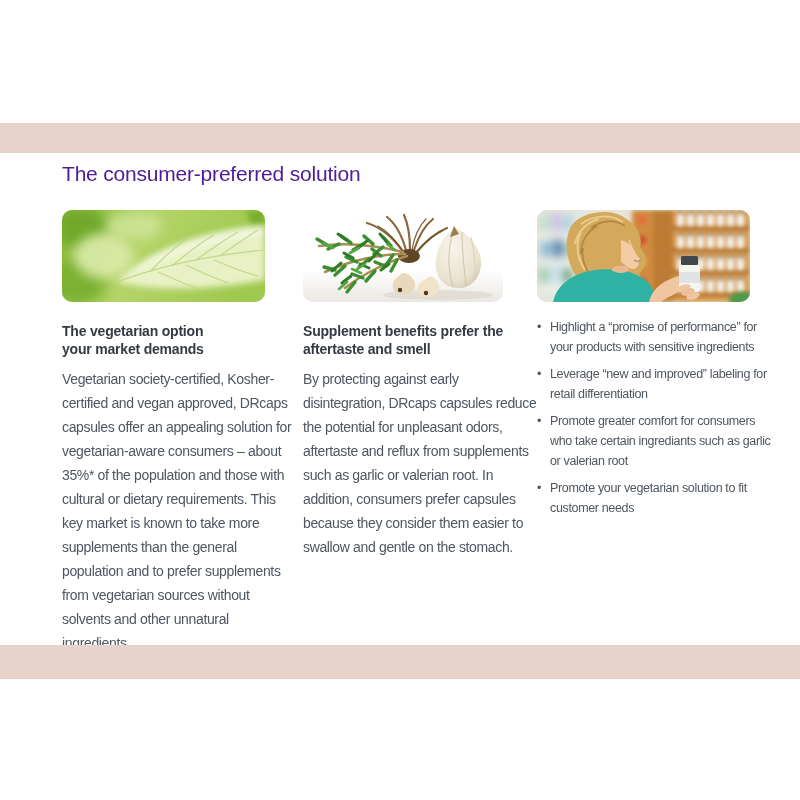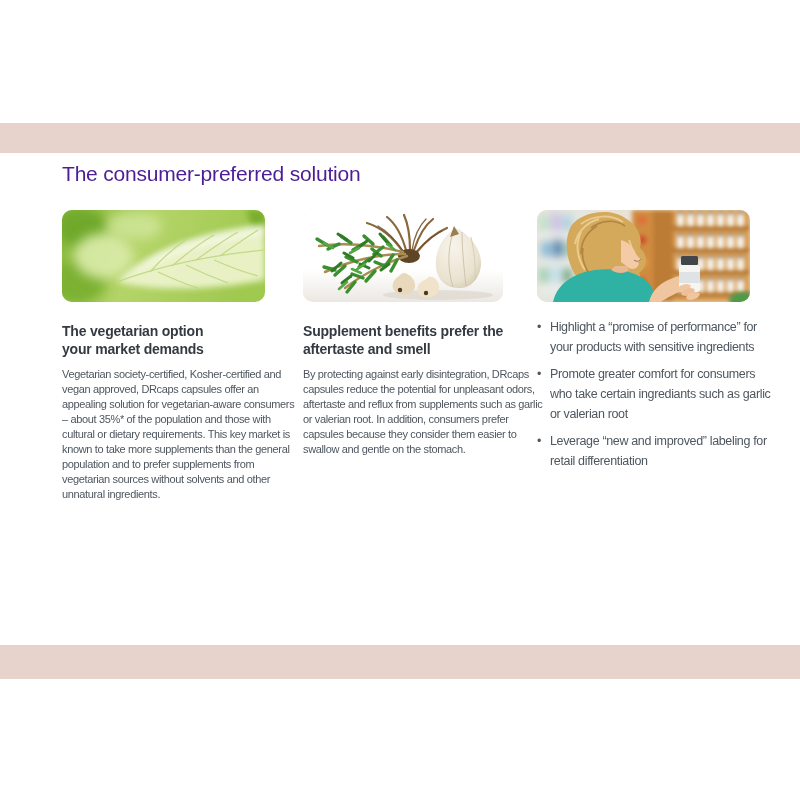--- a/index.html
+++ b/index.html
@@ -33,22 +33,22 @@
   .photo.p3 { width: 213px; }
   .photo svg { display: block; width: 100%; height: 100%; }
   .col-heading {
     margin: 20px 0 0 0;
     font-size: 14px; font-weight: bold; color: #343a42;
     line-height: 18px; letter-spacing: -0.2px;
     white-space: pre-line;
   }
   .col-body {
     margin: 9px 0 0 0;
-    font-size: 11px; color: #4e565f;
-    line-height: 15px; letter-spacing: -0.35px;
+    font-size: 14px; color: #4e565f;
+    line-height: 24px; letter-spacing: -0.35px;
   }
   ul.bullets {
     margin: 15px 0 0 0; padding: 0; list-style: none;
     font-size: 12.5px; color: #4e565f;
     line-height: 20px; letter-spacing: -0.35px;
   }
   ul.bullets li { position: relative; padding-left: 13px; margin-bottom: 7px; }
   ul.bullets li::before { content: "\2022"; position: absolute; left: 0; color: #4e565f; }
 </style>
 </head>
@@ -327,18 +327,19 @@
       <rect x="144" y="46" width="17" height="9" rx="1.5" fill="#41464b"></rect>
       <rect x="142" y="55" width="21" height="27" rx="3" fill="#f5f5f2"></rect>
       <rect x="142" y="62" width="21" height="11" fill="#dfe3e6"></rect>
       <ellipse cx="147" cy="78" rx="7" ry="3.4" fill="#f0c6a0" transform="rotate(-18 147 78)"></ellipse>
       <ellipse cx="151" cy="82" rx="7" ry="3.4" fill="#eec09a" transform="rotate(-18 151 82)"></ellipse>
       <ellipse cx="156" cy="86" rx="7" ry="3.4" fill="#f0c6a0" transform="rotate(-18 156 86)"></ellipse>
     </svg>
   </div>
   <ul class="bullets">
     <li>Highlight a “promise of performance” for your products with sensitive ingredients</li>
+    <li>Leverage “new and improved” labeling for retail differentiation</li>
     <li>Promote greater comfort for consumers who take certain ingrediants such as garlic or valerian root</li>
-    <li>Leverage “new and improved” labeling for retail differentiation</li>
+    <li>Promote your vegetarian solution to fit customer needs</li>
   </ul>
 </div>
 
 <div class="accent-bar bottom"></div>
 
 </body></html>

